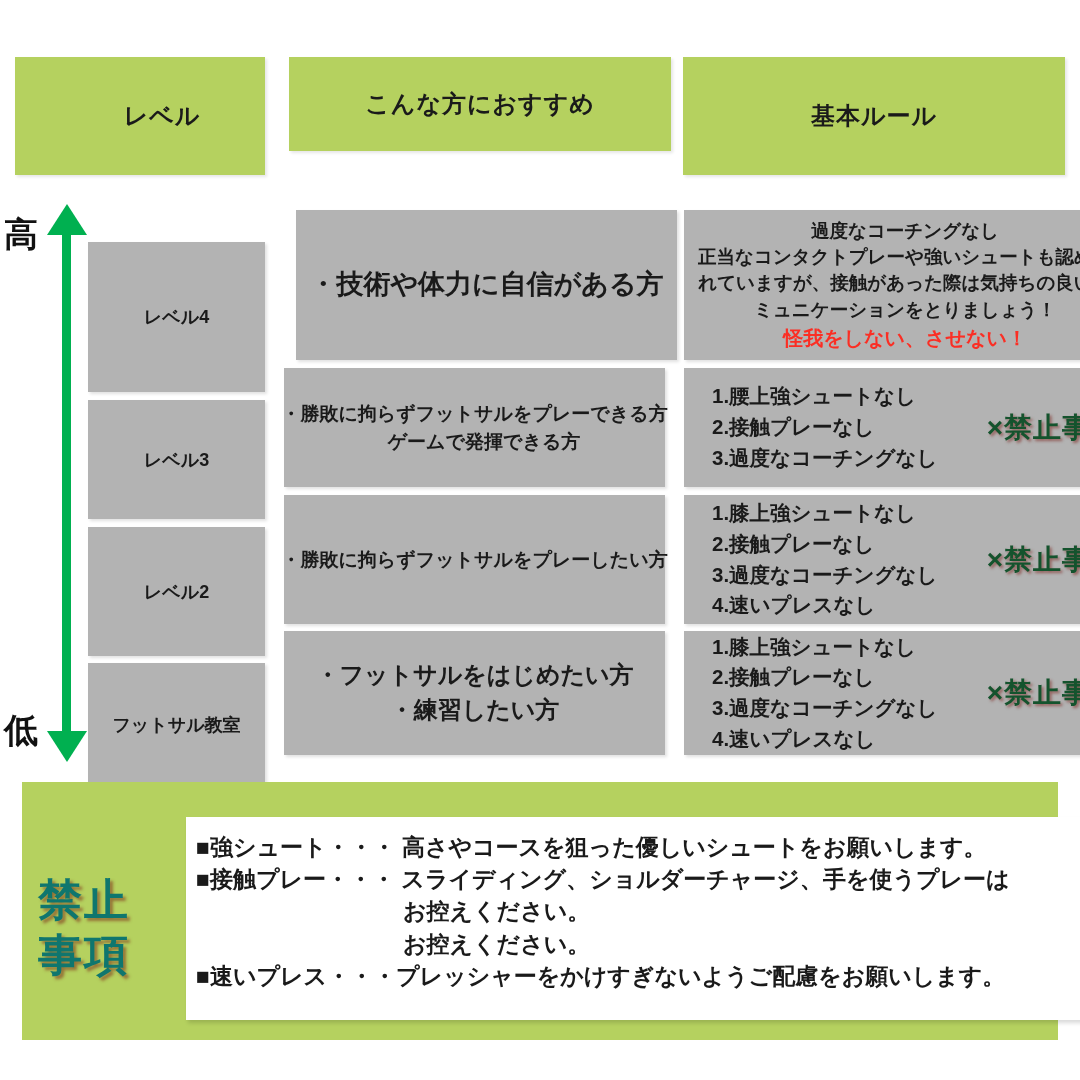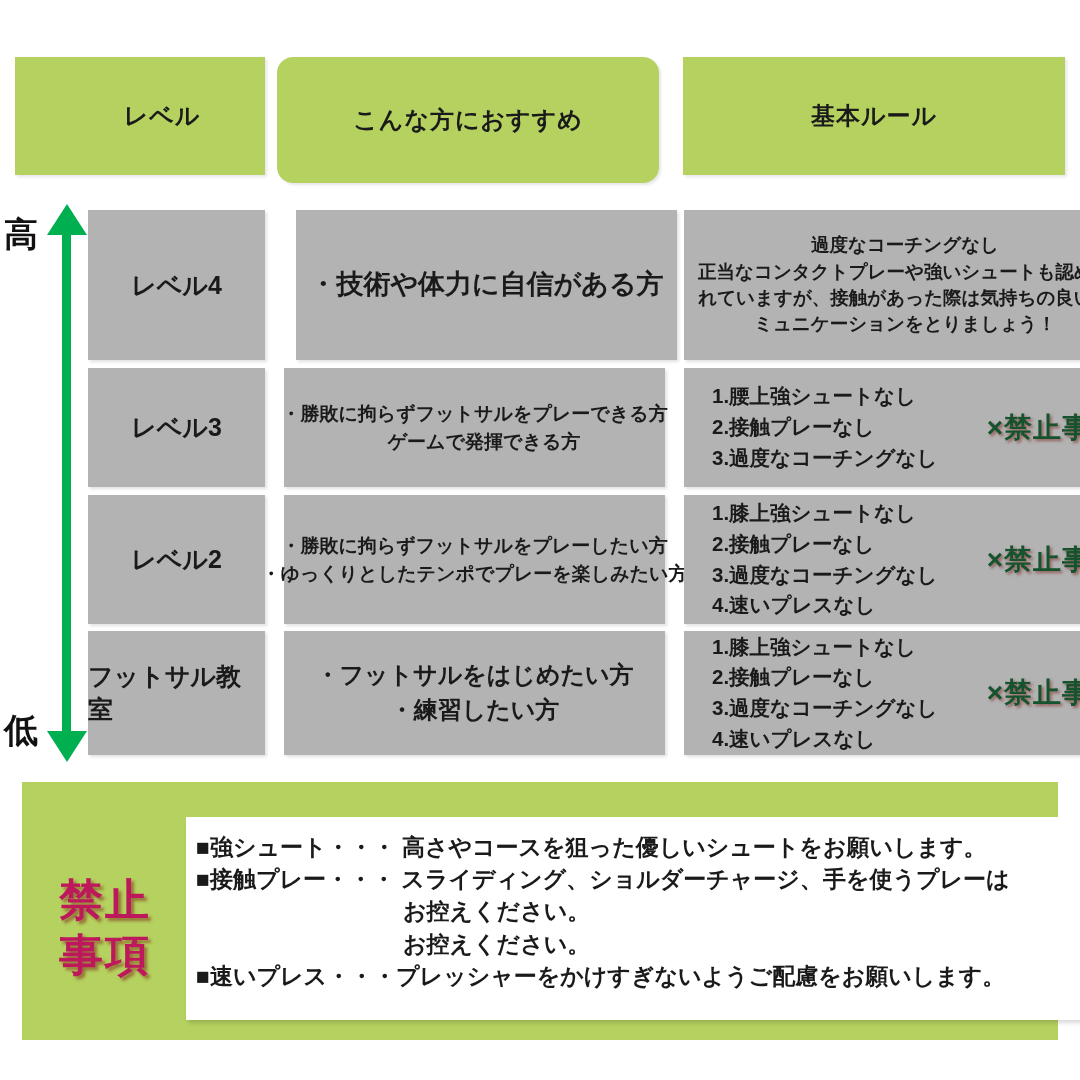--- a/index.html
+++ b/index.html
@@ -8,21 +8,21 @@
     font-family:"Liberation Sans","DejaVu Sans",sans-serif;
     font-weight:bold;color:#1a1a1a;overflow:hidden;
   }
   .abs{position:absolute;box-sizing:border-box;}
   
   .hcell{
     background:#b5d15f;display:flex;align-items:center;justify-content:center;
     font-size:24px;letter-spacing:1px;box-shadow:2px 2px 3px rgba(0,0,0,0.10);
   }
   .hdr-level{left:15px;top:57px;width:250px;height:118px;padding-left:44px;}
-  .hdr-reco{left:277px;top:57px;width:382px;height:126px;border-radius:16px;}
+  .hdr-reco{left:289px;top:57px;width:382px;height:94px;}
   .hdr-rules{left:683px;top:57px;width:382px;height:118px;}
   
   .axis-label{font-size:34px;color:#111;}
   .high-label{left:4px;top:212px;}
   .low-label{left:4px;top:708px;}
   .shaft{left:62px;top:233px;width:9px;height:500px;background:#00b050;}
   .head-up{left:47px;top:204px;width:0;height:0;
     border-left:20px solid transparent;border-right:20px solid transparent;
     border-bottom:31px solid #00b050;}
   .head-down{left:47px;top:731px;width:0;height:0;
@@ -32,42 +32,42 @@
   .trow{left:0;width:1080px;}
   .r1{top:210px;height:150px;}
   .r2{top:368px;height:119px;}
   .r3{top:495px;height:129px;}
   .r4{top:631px;height:124px;}
   .cell{
     position:absolute;top:0;height:100%;background:#b3b3b3;
     box-shadow:2px 2px 3px rgba(0,0,0,0.12);box-sizing:border-box;
   }
   .c1{left:88px;width:177px;display:flex;align-items:center;justify-content:center;
-      font-size:25px;}
+      font-size:18px;margin-top:32px;}
   .c2{left:284px;width:381px;display:flex;flex-direction:column;align-items:center;
       justify-content:center;}
   .c3{left:684px;width:442px;}
   .reco-line{white-space:pre;line-height:1.45;}
   .reco-lg{font-size:27px;margin-left:12px;}
   .reco-md{font-size:24px;line-height:1.5;}
   .reco-sm{font-size:19px;}
   .rules-center{display:flex;flex-direction:column;align-items:center;justify-content:center;
       text-align:center;padding:6px 12px;font-size:18.5px;line-height:1.42;}
   .rules-red{color:#fb2e24;font-size:20px;margin-top:1px;}
   .rules-list-wrap{display:flex;flex-direction:column;justify-content:center;
       padding-left:28px;font-size:20.5px;line-height:1.5;}
   .badge{
     position:absolute;right:6px;top:50%;transform:translateY(-50%);
     color:#14532d;font-size:28px;letter-spacing:1px;
     text-shadow:2px 2px 3px rgba(120,25,18,0.55);
   }
   
   .footer-green{left:22px;top:782px;width:1036px;height:258px;background:#b5d15f;}
   .footer-title{
-    left:38px;top:872px;width:134px;text-align:center;color:#be185d;
+    left:38px;top:872px;width:134px;text-align:left;color:#0f766e;
     font-size:44px;line-height:1.25;letter-spacing:2px;
     text-shadow:3px 3px 3px rgba(120,25,18,0.5);
   }
   .footer-white{
     left:186px;top:817px;width:992px;height:203px;background:#ffffff;
     box-shadow:2px 3px 4px rgba(0,0,0,0.15);
     padding:14px 0 0 10px;
   }
   .frule{white-space:pre;font-size:23px;line-height:1.40;}
 </style>
@@ -93,20 +93,21 @@
 <div class="abs trow r1">
   <div class="cell c1">
     <span>レベル4</span>
   </div>
   <div class="cell c2 reco-lg">
     <div class="reco-line">・技術や体力に自信がある方</div>
   </div>
   <div class="cell c3 rules-center">
     <div>過度なコーチングなし</div>
     <div>正当なコンタクトプレーや強いシュートも認められていますが、接触があった際は気持ちの良いコミュニケーションをとりましょう！</div>
+    <div class="rules-red">怪我をしない、させない！</div>
   </div>
 </div>
 
 <div class="abs trow r2">
   <div class="cell c1">
     <span>レベル3</span>
   </div>
   <div class="cell c2 reco-sm">
     <div class="reco-line">・勝敗に拘らずフットサルをプレーできる方</div>
     <div class="reco-line">　ゲームで発揮できる方</div>
@@ -118,21 +119,20 @@
     <div class="badge">×禁止事項</div>
   </div>
 </div>
 
 <div class="abs trow r3">
   <div class="cell c1">
     <span>レベル2</span>
   </div>
   <div class="cell c2 reco-sm">
     <div class="reco-line">・勝敗に拘らずフットサルをプレーしたい方</div>
-    <div class="reco-line">・ゆっくりとしたテンポでプレーを楽しみたい方</div>
   </div>
   <div class="cell c3 rules-list-wrap">
     <div>1.膝上強シュートなし</div>
     <div>2.接触プレーなし</div>
     <div>3.過度なコーチングなし</div>
     <div>4.速いプレスなし</div>
     <div class="badge">×禁止事項</div>
   </div>
 </div>
 

